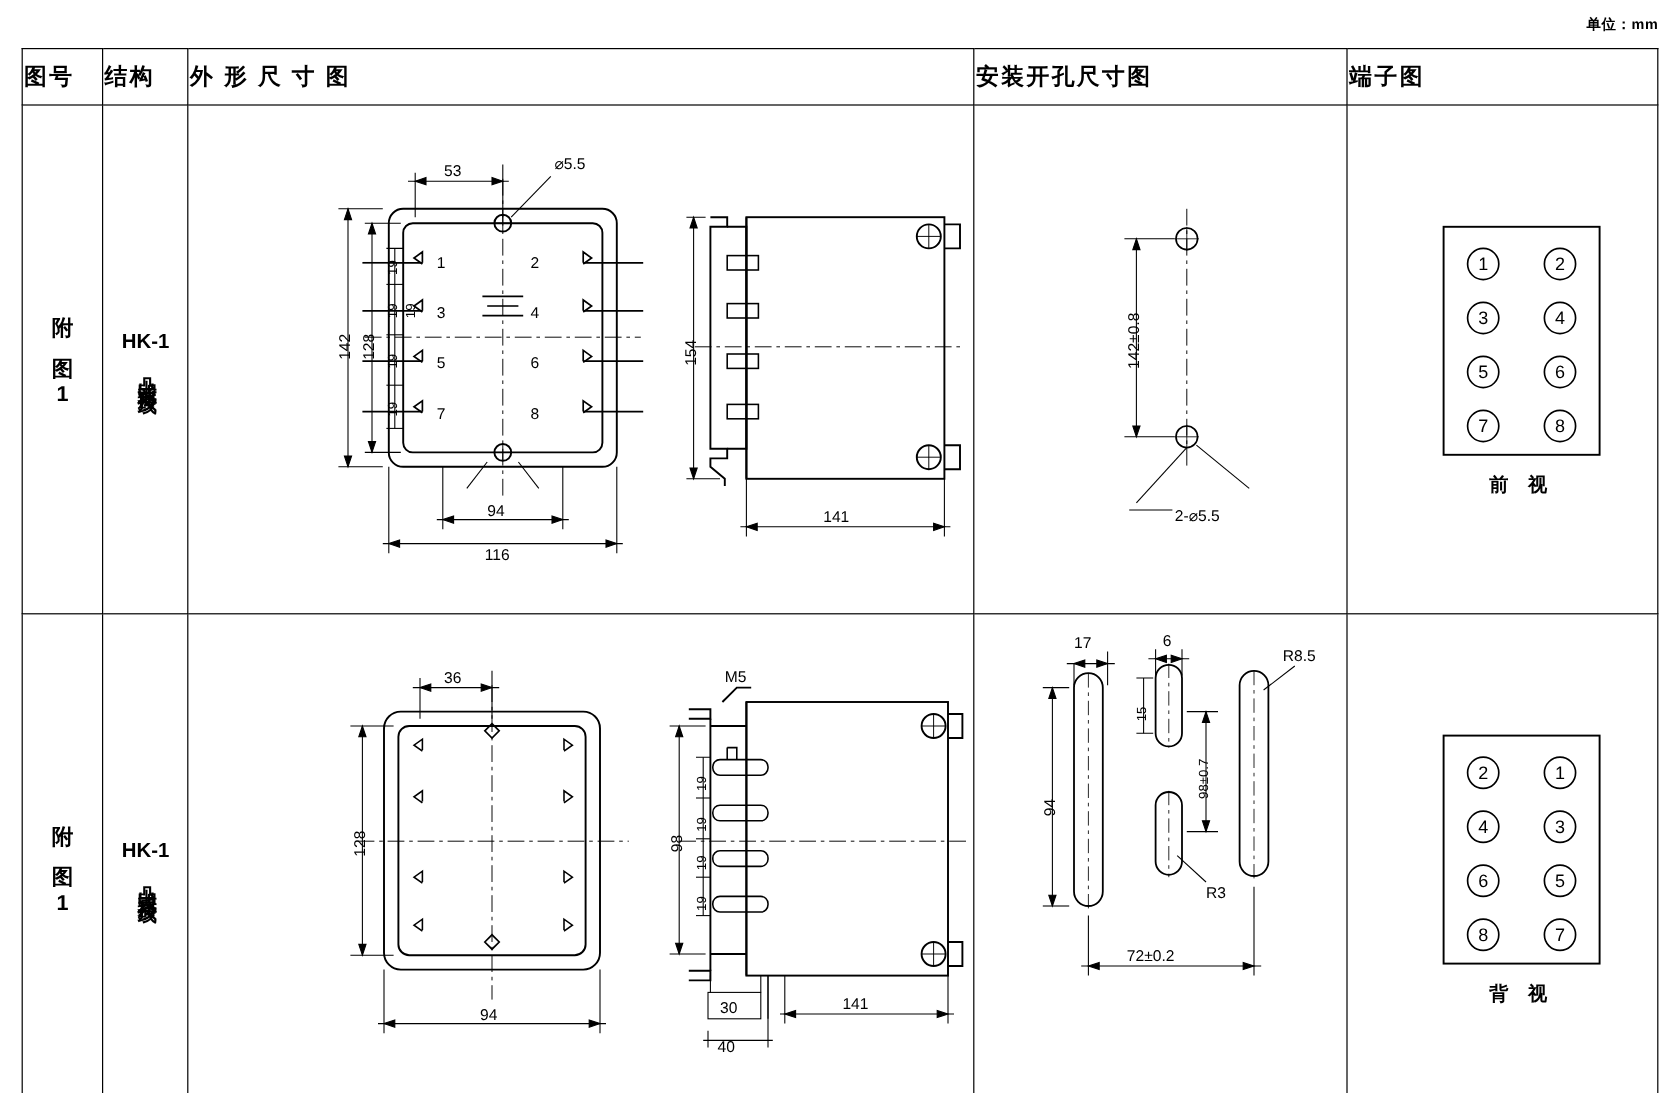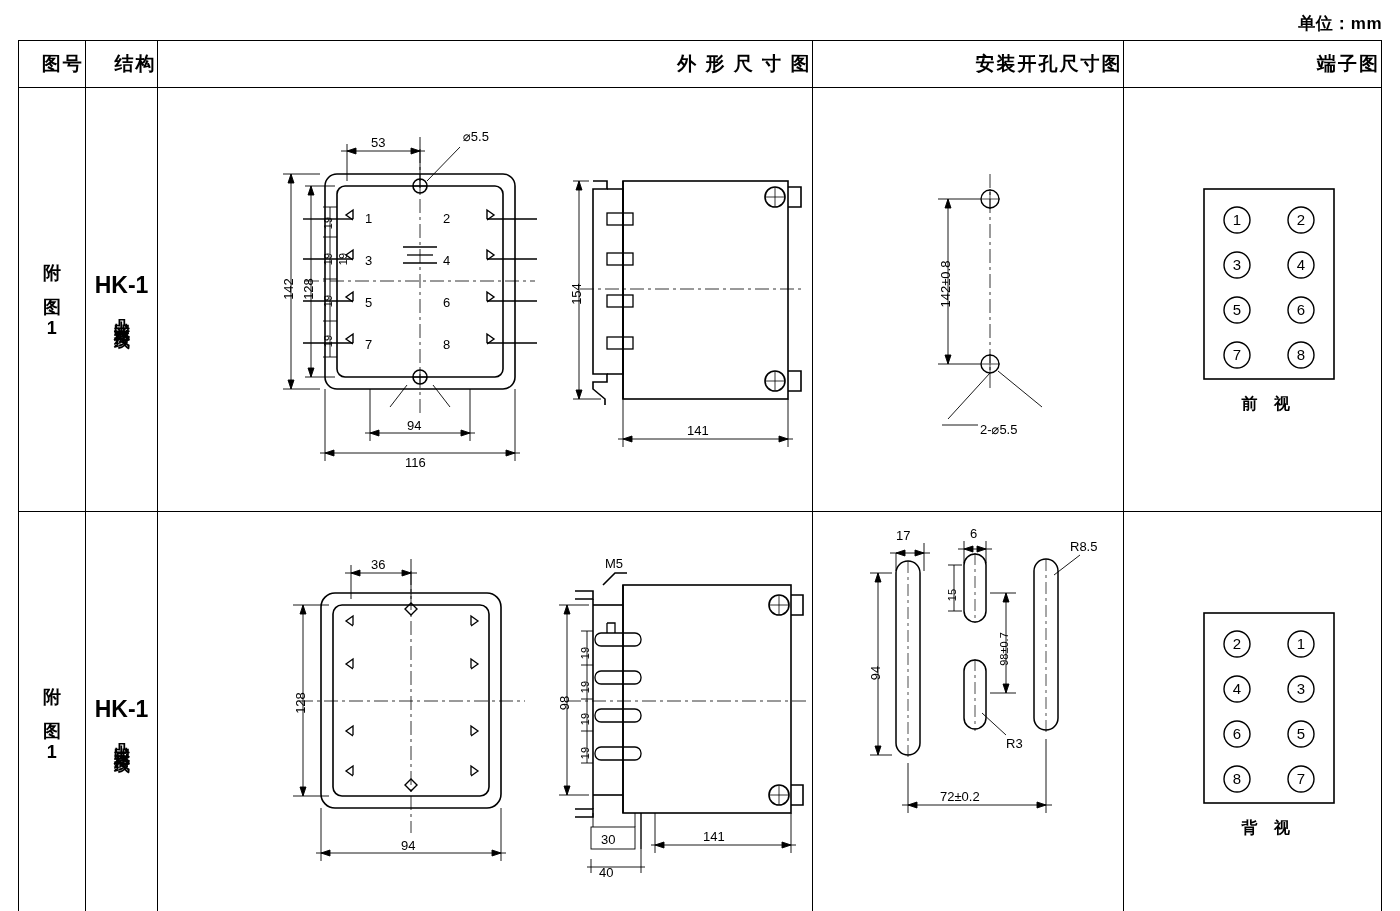--- a/index.html
+++ b/index.html
@@ -1,29 +1,29 @@
 <!DOCTYPE html>
 <html><head>
 <meta charset="utf-8">
 <style>
   html,body{margin:0;padding:0;background:#ffffff;}
   body{width:1400px;height:911px;font-family:"Liberation Sans","DejaVu Sans",sans-serif;color:#000;position:relative;overflow:hidden;}
-  .unit-note{position:absolute;right:18px;top:12px;font-size:17px;font-weight:bold;letter-spacing:.5px;}
+  .unit-note{position:absolute;right:18px;top:12px;font-size:12px;font-weight:bold;letter-spacing:.5px;}
   table.sheet{position:absolute;left:18px;top:40px;width:1364px;border-collapse:collapse;}
   table.sheet td,table.sheet th{border:1px solid #000;}
-  .hdr td{height:44px;text-align:right;font-weight:bold;font-size:19px;letter-spacing:2px;margin-top:12px;}
+  .hdr td{height:44px;text-align:left;font-weight:bold;font-size:19px;letter-spacing:2px;margin-top:12px;}
   .c-fig{width:72px;}
   .c-str{width:76px;}
   .c-out{width:640px;}
   .c-hole{width:295px;}
   .c-term{width:275px;}
   .rowbody td{height:415px;vertical-align:middle;text-align:center;position:relative;}
   .vert{writing-mode:vertical-rl;text-orientation:upright;font-weight:bold;font-size:18px;letter-spacing:7px;margin:0 auto;display:inline-block;}
   .strcell{padding:4px 0;}
-  .model{font-weight:bold;font-size:23px;margin-bottom:6px;}
+  .model{font-weight:bold;font-size:17px;margin-bottom:6px;}
   .vert2{writing-mode:vertical-rl;text-orientation:upright;font-weight:bold;font-size:16px;letter-spacing:3px;display:inline-block;}
   .canvaswrap{position:relative;width:100%;height:100%;padding-left:16px;}
   svg{display:block;}
   .term-caption{font-weight:bold;font-size:16px;letter-spacing:6px;margin-top:10px;}
   text{font-family:"Liberation Sans","DejaVu Sans",sans-serif;}
 </style>
 </head>
 <body>
 
 <div class="unit-note">单位：mm</div>

